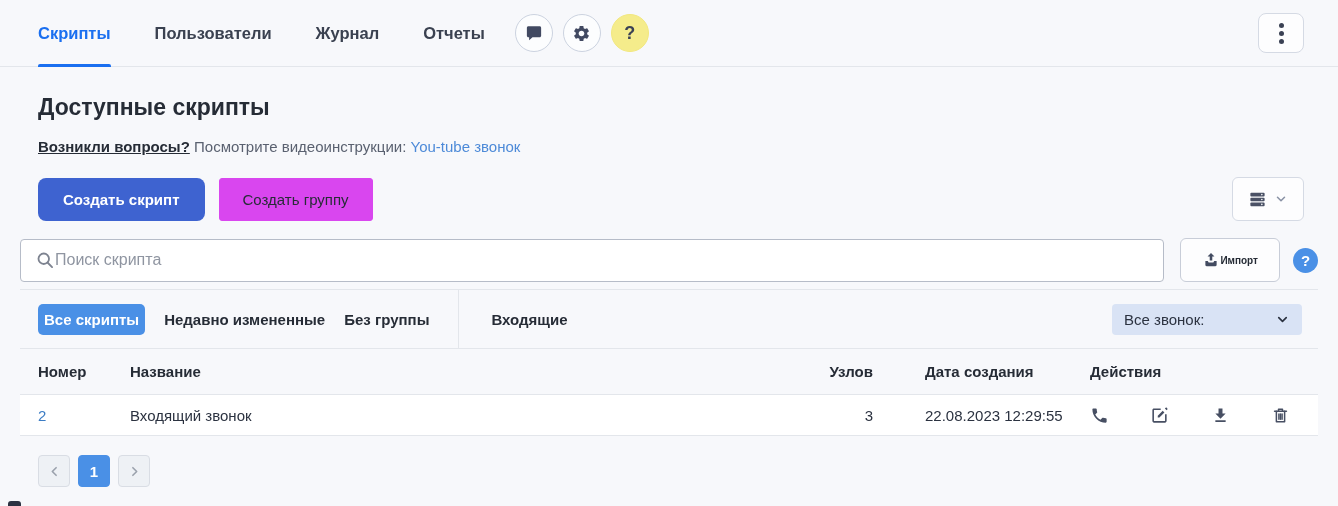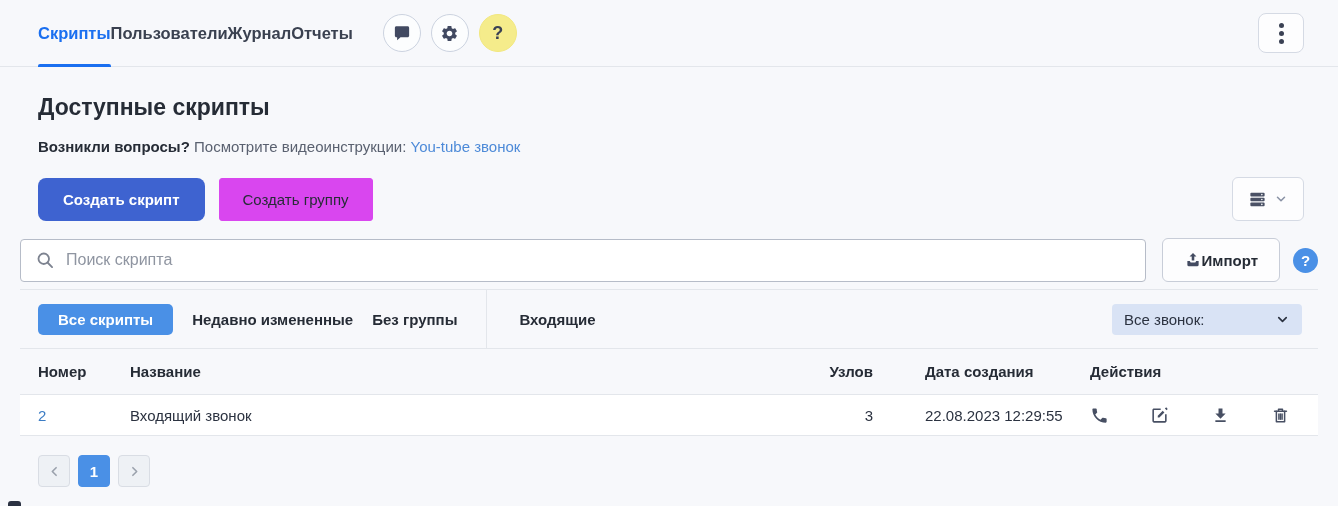--- a/index.html
+++ b/index.html
@@ -7,76 +7,76 @@
   body {
     font-family: "Liberation Sans", sans-serif;
     background: #f7f8fb;
     color: #2b3240;
     position: relative;
     overflow: hidden;
   }
   
   .topnav { display:flex; align-items:center; height:67px; padding:0 34px 0 38px;
             border-bottom:1px solid #e3e6eb; }
-  .tabs { display:flex; height:100%; align-items:stretch; }
+  .tabs { display:flex; gap:44px; height:100%; align-items:stretch; }
   .tab { display:flex; align-items:center; font-size:16.5px; font-weight:bold;
          color:#3a4150; cursor:pointer; position:relative; }
   .tab.active { color:#1a6ff0; }
   .tab.active::after { content:""; position:absolute; left:0; right:0; bottom:-1px;
          height:3px; background:#1a6ff0; border-radius:2px 2px 0 0; }
   .nav-icons { display:flex; gap:10px; margin-left:30px; align-items:center; }
   .circle-btn { width:38px; height:38px; border-radius:50%; background:#fcfdfe;
          border:1px solid #ccd3e0; display:flex; align-items:center; justify-content:center;
          color:#414961; cursor:pointer; }
   .circle-btn.help-yellow { background:#f5ec8b; border-color:#f2e87f; color:#3a4154;
          font-weight:bold; font-size:18px; }
   .kebab-btn { margin-left:auto; width:46px; height:40px; border-radius:8px;
          border:1px solid #d5dae4; background:#fdfdfe; display:flex; flex-direction:column;
          gap:3px; align-items:center; justify-content:center; cursor:pointer; }
   .kebab-btn .dot { width:5px; height:5px; border-radius:50%; background:#3a4154; }
 
   
   .content { padding:0 20px; }
   .page-title { margin:27px 0 0 18px; font-size:23px; font-weight:bold; color:#262c36; }
   .help-line { margin:17px 0 0 18px; font-size:15px; color:#5a6170; }
-  .help-line .bold { font-weight:bold; color:#262c36; }
+  .help-line .bold { font-weight:bold; color:#262c36;text-decoration:underline; }
   .help-link { color:#4d8ad8; text-decoration:none; cursor:pointer; }
 
   .actions-row { display:flex; align-items:center; margin:22px 0 0 18px; padding-right:14px; }
   .btn-primary { height:43px; padding:0 25px; border:none; border-radius:8px;
          background:#3e63d0; color:#fff; font-weight:bold; font-size:15px;
          font-family:inherit; cursor:pointer; }
   .btn-secondary { height:43px; margin-left:14px; padding:0 23px; border:1px solid #d946ef;
          border-radius:3px; background:#d946ef; color:#262c36; font-size:15px;
          font-family:inherit; cursor:pointer; }
   .view-btn { margin-left:auto; width:72px; height:44px; background:#fdfdfe;
          border:1px solid #d5dae4; border-radius:6px; display:flex; align-items:center;
          justify-content:center; gap:7px; color:#4a5165; cursor:pointer; }
   .view-btn .chev { color:#8a92a5; display:flex; }
 
   .search-row { display:flex; align-items:center; margin-top:17px; }
   .search-box { flex:1; height:43px; border:1px solid #b6bcc8; border-radius:4px;
-         background:#fff; display:flex; align-items:center; padding:0 14px; gap:11px; }
+         background:#fff; display:flex; align-items:center; padding:0 14px; }
   .search-box .mag { color:#7d8390; display:flex; }
   .search-input { flex:1; border:none; outline:none; background:transparent;
          font-size:16px; color:#2b3240; font-family:inherit; }
   .search-input::placeholder { color:#8f95a1; }
   .import-btn { margin-left:16px; height:44px; padding:0 21px; border:1px solid #c8cdd8;
          border-radius:6px; background:#fdfdfe; display:flex; align-items:center; 
-         font-size:15px; font-weight:bold; color:#262c36; font-family:inherit; cursor:pointer; }
+         font-size:10px; font-weight:bold; color:#262c36; font-family:inherit; cursor:pointer; }
   .import-btn .up { color:#434b61; display:flex; }
   .help-circle { margin-left:13px; width:25px; height:25px; border-radius:50%;
          background:#4a90e6; color:#fff; font-weight:bold; font-size:15px;
          display:flex; align-items:center; justify-content:center; cursor:pointer; }
 
   
   .filter-bar { margin-top:7px; height:60px; border-top:1px solid #e3e6eb;
          border-bottom:1px solid #e3e6eb; display:flex; align-items:center;
          padding:0 16px 0 18px; }
-  .chip-active { height:31px; padding:0 20px; border-radius:5px; background:#4a90e6;
+  .chip-active { height:31px; padding:0 6px; border-radius:5px; background:#4a90e6;
          color:#fff; font-weight:bold; font-size:15px; display:flex; align-items:center;
          cursor:pointer; }
   .chip-plain { margin-left:19px; font-weight:bold; font-size:15px; color:#262c36;
          cursor:pointer; }
   .vdivider { width:1px; align-self:stretch; background:#e3e6eb; margin-left:29px; }
   .group-tab { margin-left:32px; font-weight:bold; font-size:15px; color:#262c36;
          cursor:pointer; }
   .groups-select { margin-left:auto; height:31px; width:190px; border-radius:4px;
          background:#d9e3f5; display:flex; align-items:center; padding:0 12px;
          font-size:15px; color:#2b3240; cursor:pointer; }

